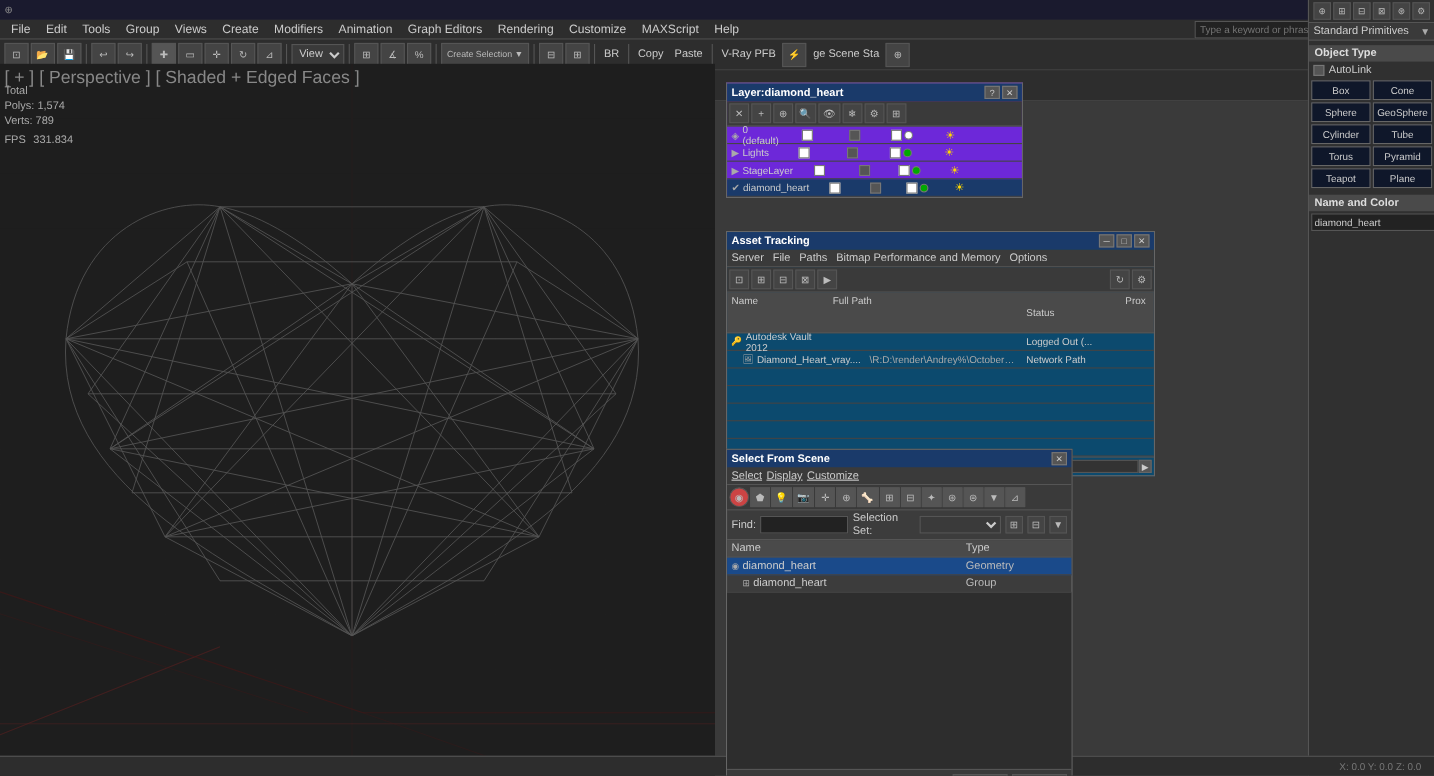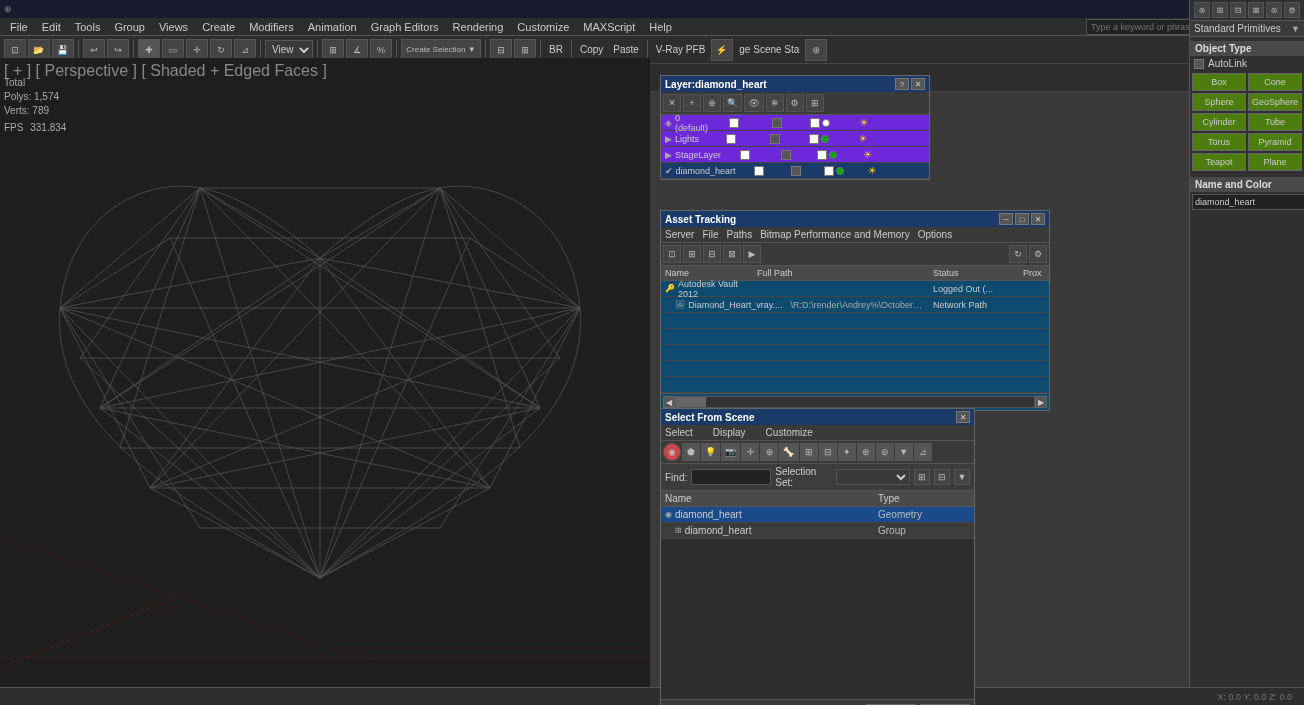--- a/index.html
+++ b/index.html
@@ -179,21 +179,21 @@
       border: 1px solid #777;
     }
 
     .prim-grid {
       display: grid;
       grid-template-columns: 1fr 1fr;
       gap: 2px;
       padding: 2px;
     }
     .prim-btn {
-      background: #4d7c0f;
+      background: #0f172a;
       border: 1px solid #666;
       color: #ccc;
       font-size: 9px;
       padding: 3px 2px;
       cursor: pointer;
       text-align: center;
     }
 
     .name-color-header {
       background: #4a4a4a;
@@ -322,24 +322,25 @@
       top: 408px;
       left: 660px;
       width: 315px;
       background: #3c3c3c;
       border: 1px solid #666;
       z-index: 10;
     }
     .select-menu-bar {
       background: #3a3a3a;
       display: flex;
-      gap: 20px;
+      gap: 4px;
       padding: 2px 4px;
       border-bottom: 1px solid #555;
       font-size: 10px;
+      text-decoration: underline;
     }
     .select-toolbar {
       background: #3a3a3a;
       padding: 2px;
       display: flex;
       gap: 1px;
       border-bottom: 1px solid #555;
       flex-wrap: wrap;
     }
     .find-row {
@@ -761,21 +762,21 @@
     <button class="tb-btn" style="height:18px;min-width:18px;">⊟</button>
     <button class="tb-btn" style="height:18px;min-width:18px;">⊠</button>
     <button class="tb-btn" style="height:18px;min-width:18px;">▶</button>
     <div style="flex:1;"></div>
     <button class="tb-btn" style="height:18px;min-width:18px;">↻</button>
     <button class="tb-btn" style="height:18px;min-width:18px;">⚙</button>
   </div>
   <div style="display:flex;background:#4a4a4a;border-bottom:1px solid #555;font-size:9px;color:#ccc;">
     <div style="flex:1;padding:2px 4px;">Name</div>
     <div style="flex:2;padding:2px 4px;">Full Path</div>
-    <div style="width:90px;padding:2px 4px;">Status</div>
+    <div style="width:90px;padding:13px 4px;">Status</div>
     <div style="width:30px;padding:2px 4px;">Prox</div>
   </div>
   <div>
     <div class="asset-row" style="display:flex;align-items:center;height:16px;border-bottom:1px solid #444;font-size:9px;">
       <div style="flex:1;padding:0 4px;display:flex;align-items:center;gap:3px;">
         <span style="color:#aaa;font-size:8px;">🔑</span>
         <span>Autodesk Vault 2012</span>
       </div>
       <div style="flex:2;padding:0 4px;color:#aaa;overflow:hidden;text-overflow:ellipsis;white-space:nowrap;"></div>
       <div style="width:90px;padding:0 4px;">Logged Out (...</div>

